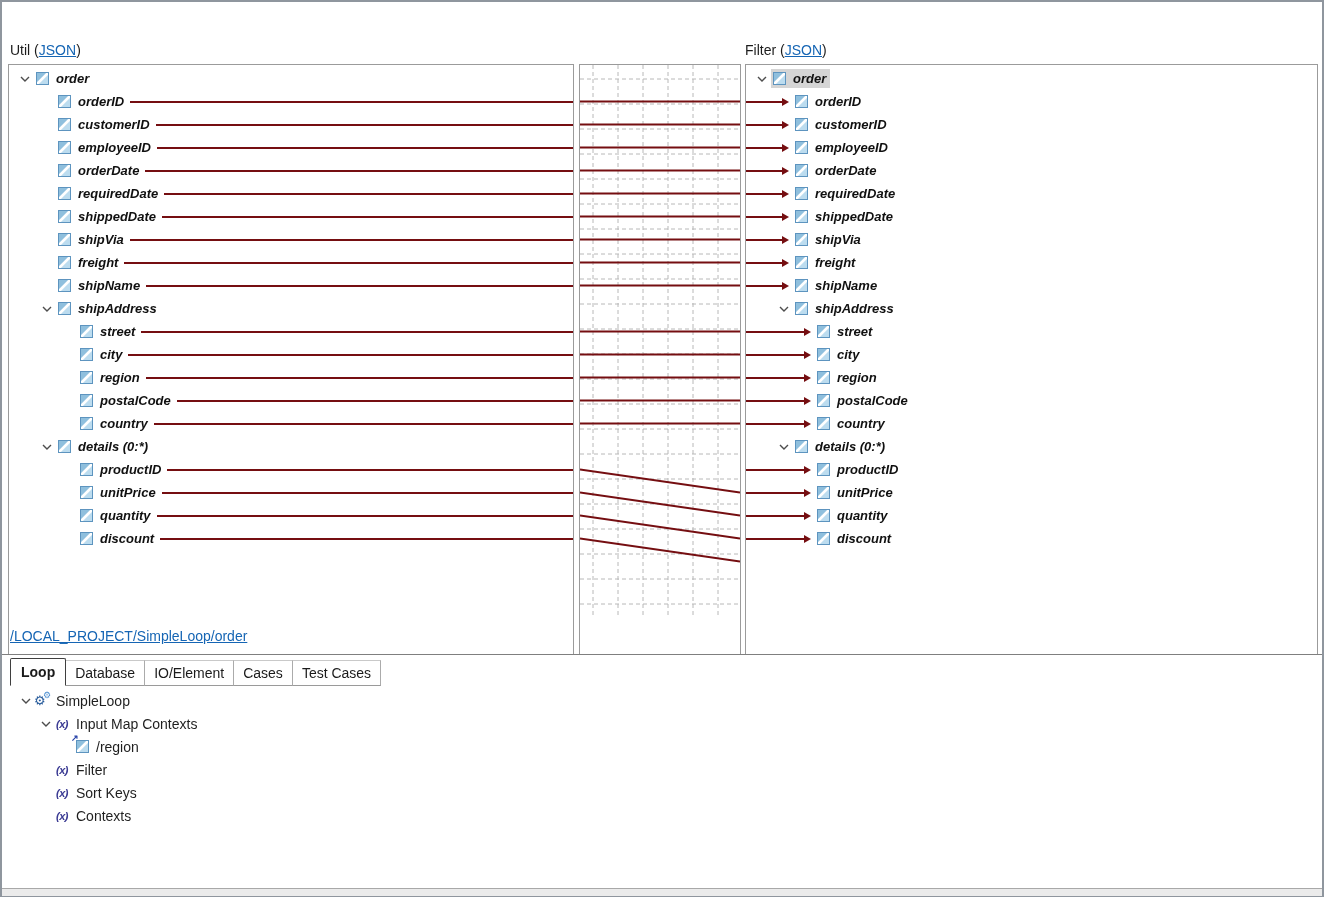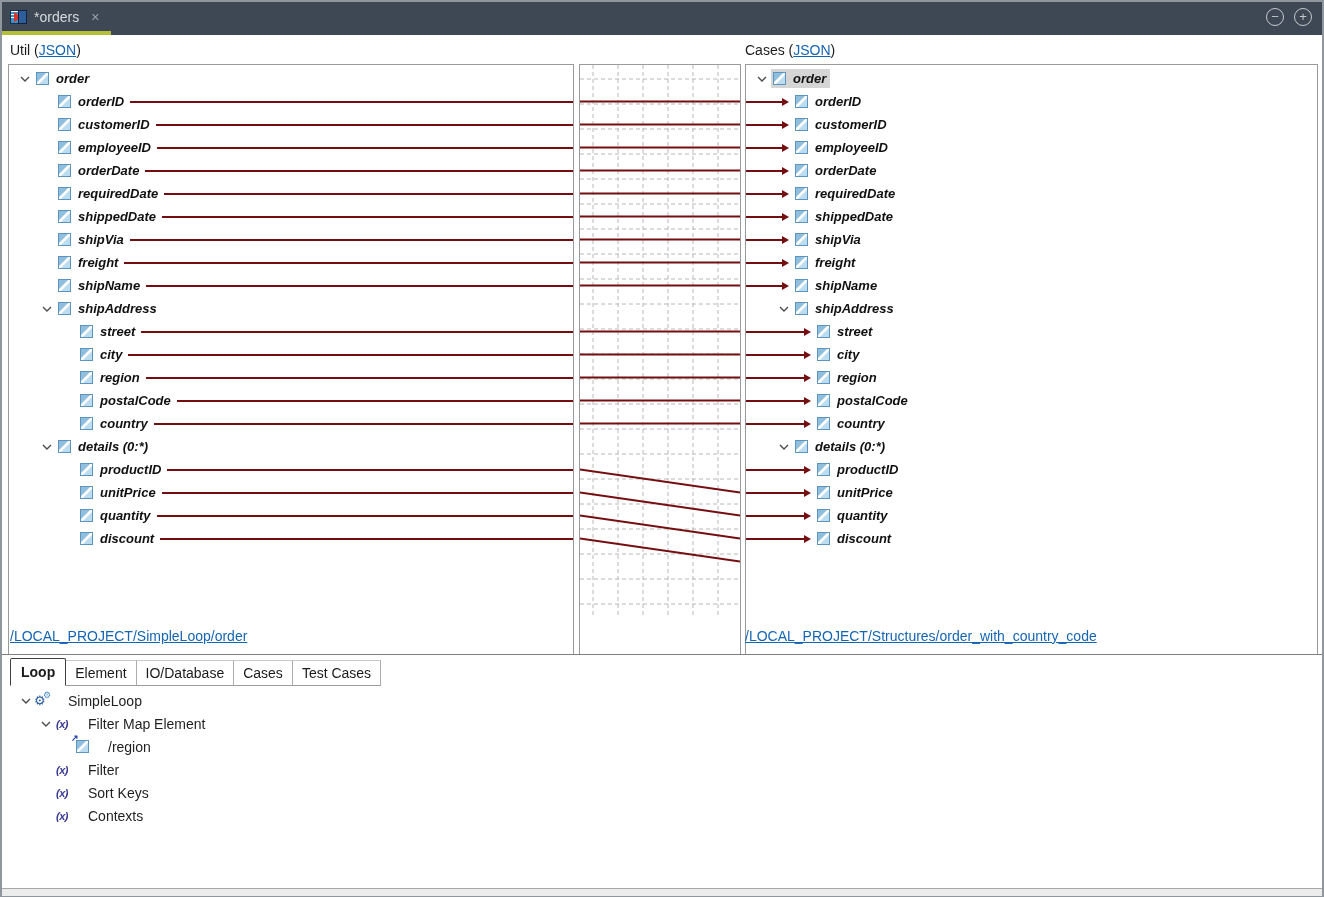--- a/index.html
+++ b/index.html
@@ -48,53 +48,38 @@
 
   
   .bottom{position:absolute;left:0;right:0;top:652px;height:234px;border-top:1px solid #7f7f7f;background:#fff;text-align:right;}
   .tabs{position:absolute;left:8px;top:3px;display:flex;align-items:flex-end;height:28px;}
   .btab{font-size:14px;color:#1b1b1b;padding:4px 9px;border-bottom:1px solid #9a9a9a;border-right:1px solid #ababab;
     border-top:1px solid #c9c9c9;background:#fff;cursor:pointer;white-space:nowrap;}
   .btab.active{font-weight:bold;border:1px solid #3f3f3f;border-bottom:1px solid #fff;border-radius:2px 2px 0 0;padding:5px 10px;}
   #loop-tree{position:absolute;left:0;top:34px;right:0;}
   .brow{display:flex;align-items:center;height:23px;}
   .bchev{width:16px;flex:0 0 16px;display:flex;align-items:center;justify-content:center;}
-  .blbl{font-size:14px;color:#1f1f1f;margin-left:18px;white-space:nowrap;}
+  .blbl{font-size:14px;color:#1f1f1f;margin-left:6px;white-space:nowrap;}
   .bicon{position:relative;width:16px;height:16px;flex:0 0 16px;display:inline-flex;align-items:center;justify-content:center;}
   .gear{position:absolute;color:#2a5d9c;}
   .g1{font-size:13px;left:0;top:1px;line-height:13px;}
   .g2{font-size:9px;right:-1px;top:-2px;line-height:9px;color:#4e8fd0;}
   .fx{font-size:11px;font-style:italic;font-weight:bold;color:#3c3c94;letter-spacing:-0.5px;}
   .refarr{position:absolute;left:-3px;top:-6px;font-size:9px;font-weight:bold;color:#2742a8;}
 
   .footer{position:absolute;left:0;right:0;top:886px;height:7px;background:#ebebeb;border-top:1px solid #a8a8a8;}
 </style>
 </head>
 <body>
 
 <div class="window">
 
-  <div class="titlebar">
-    <div class="tab">
-      <span class="tabicon">
-          <i class="r1"></i>
-          <i class="arr"></i>
-          <i class="r2"></i>
-        </span>
-      <span class="tabtitle">*orders</span>
-      <span class="tabclose">×</span>
-    </div>
-    <div class="winbtns">
-      <span class="circ">−</span>
-      <span class="circ">+</span>
-    </div>
-  </div>
 
   <div class="phdr" style="left:8px"><span>Util (</span><a>JSON</a><span>)</span></div>
-  <div class="phdr" style="left:743px"><span>Cases (</span><a>JSON</a><span>)</span></div>
+  <div class="phdr" style="left:743px"><span>Filter (</span><a>JSON</a><span>)</span></div>
 
   <div class="panel" id="input-tree">
       <div class="trow" style="padding-left: 7px;">
         <span class="chev">
           <svg width="10" height="6" viewBox="0 0 10 6">
             <polyline points="1,1 5,5 9,1" fill="none" stroke="#4d4d4d" stroke-width="1.4"></polyline>
           </svg>
         </span>
         <span class="nodewrap">
           <span class="el-icon"></span>
@@ -494,27 +479,26 @@
         <span class="wire-out" style="width: 58px;"></span>
         <span class="chev"></span>
         <span class="nodewrap">
           <span class="el-icon"></span>
           <span class="lbl">discount</span>
         </span>
       </div>
     </div>
 
   <a class="slink" style="left:8px" id="in-link">/LOCAL_PROJECT/SimpleLoop/order</a>
-  <a class="slink" style="left:743px" id="out-link">/LOCAL_PROJECT/Structures/order_with_country_code</a>
 
   <div class="bottom">
     <div class="tabs" id="bottom-tabs">
         <div class="btab active">Loop</div>
-        <div class="btab">Element</div>
-        <div class="btab">IO/Database</div>
+        <div class="btab">Database</div>
+        <div class="btab">IO/Element</div>
         <div class="btab">Cases</div>
         <div class="btab">Test Cases</div>
       </div>
     <div id="loop-tree">
         <div class="brow" style="padding-left: 16px;">
           <span class="bchev">
             <svg width="10" height="6" viewBox="0 0 10 6">
               <polyline points="1,1 5,5 9,1" fill="none" stroke="#4d4d4d" stroke-width="1.4"></polyline>
             </svg>
           </span>
@@ -526,21 +510,21 @@
         </div>
         <div class="brow" style="padding-left: 36px;">
           <span class="bchev">
             <svg width="10" height="6" viewBox="0 0 10 6">
               <polyline points="1,1 5,5 9,1" fill="none" stroke="#4d4d4d" stroke-width="1.4"></polyline>
             </svg>
           </span>
           <span class="bicon">
             <span class="fx">(x)</span>
           </span>
-          <span class="blbl">Filter Map Element</span>
+          <span class="blbl">Input Map Contexts</span>
         </div>
         <div class="brow" style="padding-left: 56px;">
           <span class="bchev"></span>
           <span class="bicon">
             <span class="el-icon" style="margin:0"></span>
             <span class="refarr">↗</span>
           </span>
           <span class="blbl">/region</span>
         </div>
         <div class="brow" style="padding-left: 36px;">

